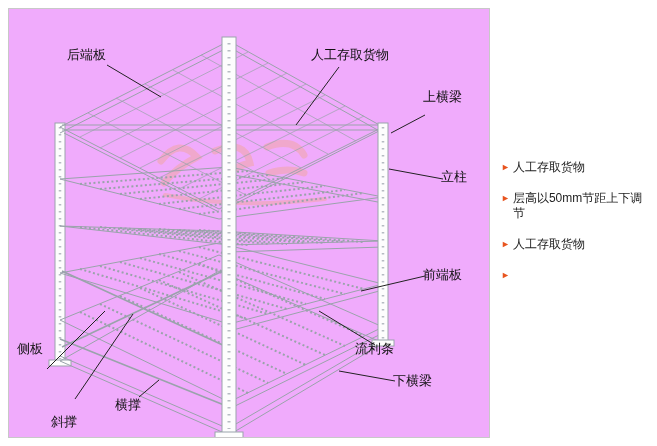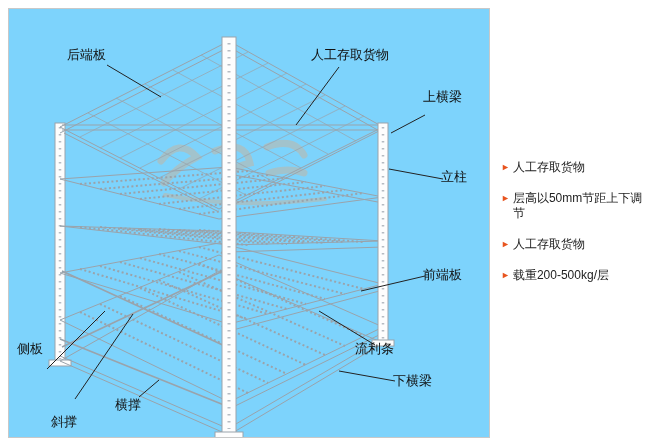--- a/index.html
+++ b/index.html
@@ -1,19 +1,19 @@
 <!DOCTYPE html>
 <html><head>
 <meta charset="utf-8">
 <style>
   html,body{margin:0;padding:0;background:#fff;}
   .page{position:relative;width:657px;height:446px;background:#fff;overflow:hidden;
         font-family:"Liberation Sans","DejaVu Sans",sans-serif;}
   .diagram-box{position:absolute;left:8px;top:8px;width:480px;height:428px;
-        border:1px solid #c8c8c8;background:#7dd3fc;}
+        border:1px solid #c8c8c8;background:#f0abfc;}
   .diagram-box svg{position:absolute;left:0;top:0;}
   .part-label{position:absolute;font-size:13px;color:#111;white-space:nowrap;line-height:15px;}
   .features{position:absolute;left:501px;top:160px;width:150px;}
   .feat{display:flex;align-items:flex-start;margin-bottom:16px;font-size:12px;color:#222;line-height:15px;}
   .feat .arrow{color:#e8541e;font-size:9px;margin-right:3px;line-height:15px;flex:0 0 auto;}
 </style>
 </head>
 <body>
 
 <div class="page">
@@ -114,17 +114,16 @@
     <div class="feat">
       <span class="arrow">►</span>
       <span>层高以50mm节距上下调节</span>
     </div>
     <div class="feat">
       <span class="arrow">►</span>
       <span>人工存取货物</span>
     </div>
     <div class="feat">
       <span class="arrow">►</span>
-      <span>载重200-500kg/层</span>
     </div>
   </div>
 
 </div>
 
 </body></html>

